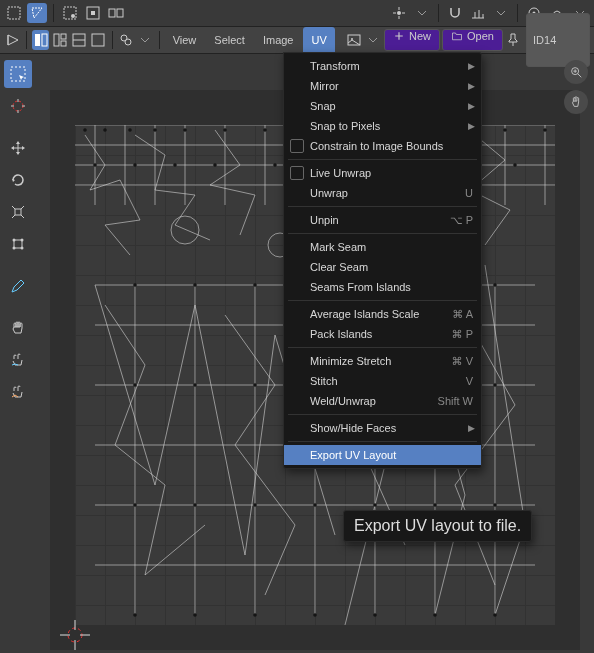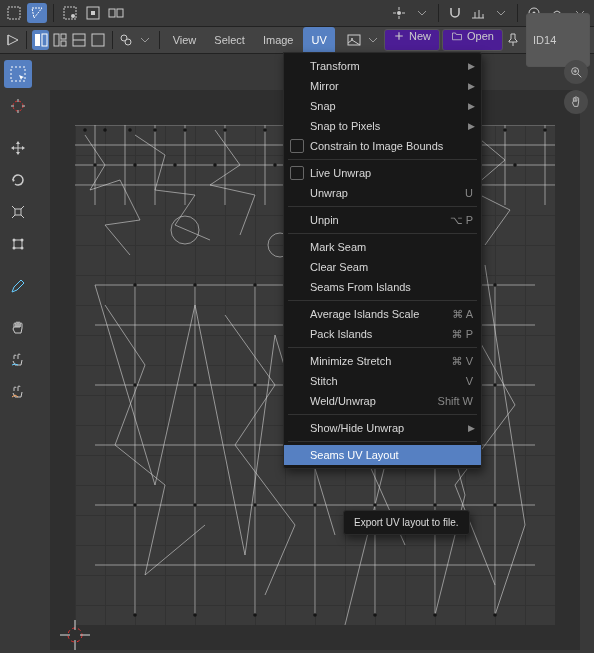--- a/index.html
+++ b/index.html
@@ -24,21 +24,21 @@
 .rightbtns{position:absolute;right:6px;top:60px;display:flex;flex-direction:column;gap:6px}
 .rbtn{width:24px;height:24px;border-radius:12px;background:#4a4a4a;display:flex;align-items:center;justify-content:center}
 .dropdown{position:absolute;left:283px;top:52px;width:197px;background:#181818;border:1px solid #2a2a2a;border-radius:0 3px 3px 3px;box-shadow:2px 4px 10px rgba(0,0,0,.5);padding:3px 0}
 .ditem{height:20px;display:flex;align-items:center;padding:0 14px 0 26px;position:relative;color:#d8d8d8;cursor:default}
 .ditem.hl{background:#5680c2;color:#fff}
 .ditem .sub{position:absolute;right:6px;color:#888;font-size:9px}
 .ditem .sc{position:absolute;right:8px;color:#888;text-align:right}
 .ditem .cbx{position:absolute;left:6px;width:12px;height:12px;border:1px solid #666;border-radius:2px}
 .ditem .und{text-decoration-color:#777}
 .dsep{height:1px;background:#333;margin:3px 4px}
-.tooltip{position:absolute;left:343px;top:510px;background:#181818;border:1px solid #2a2a2a;border-radius:3px;padding:6px 10px;color:#ddd;box-shadow:2px 4px 8px rgba(0,0,0,.5);font-size:10px}
+.tooltip{position:absolute;left:343px;top:510px;background:#181818;border:1px solid #2a2a2a;border-radius:3px;padding:6px 10px;color:#ddd;box-shadow:2px 4px 8px rgba(0,0,0,.5);font-size:16px}
 .origin{position:absolute;left:60px;top:620px;width:30px;height:30px;pointer-events:none}
 </style>
 </head>
 <body>
 
 <div class="header1">
   <div class="hbtn">
       <svg viewBox="0 0 16 16">
         <rect x="2" y="2" width="12" height="12" fill="none" stroke="#ccc" stroke-dasharray="2 1"></rect>
       </svg>
@@ -416,22 +416,22 @@
   <div class="ditem">
       <span>Stitch</span>
       <span class="sc">V</span>
     </div>
   <div class="ditem">
       <span class="und">Weld/Unwrap</span>
       <span class="sc">Shift W</span>
     </div>
   <div class="dsep"></div>
   <div class="ditem">
-      <span>Show/Hide Unwrap</span>
+      <span>Show/Hide Faces</span>
       <span class="sub">▶</span>
     </div>
   <div class="dsep"></div>
   <div class="ditem hl">
-      <span>Seams UV Layout</span>
+      <span>Export UV Layout</span>
     </div>
 </div>
 
 <div class="tooltip">Export UV layout to file.</div>
 
 </body></html>

